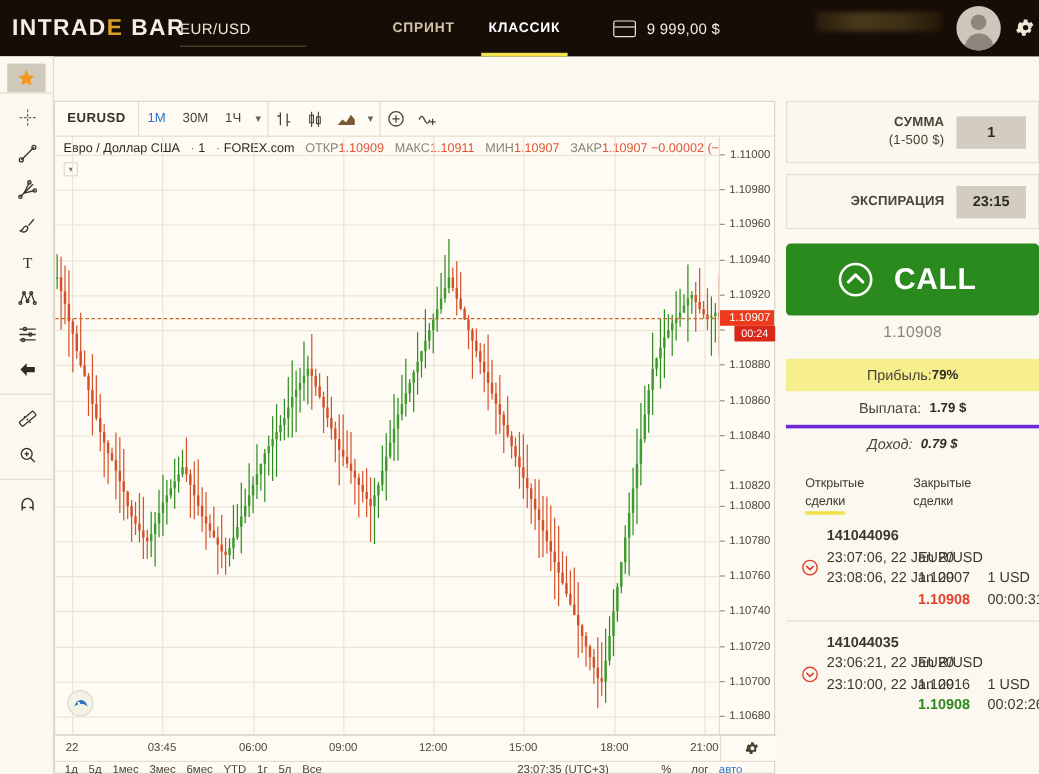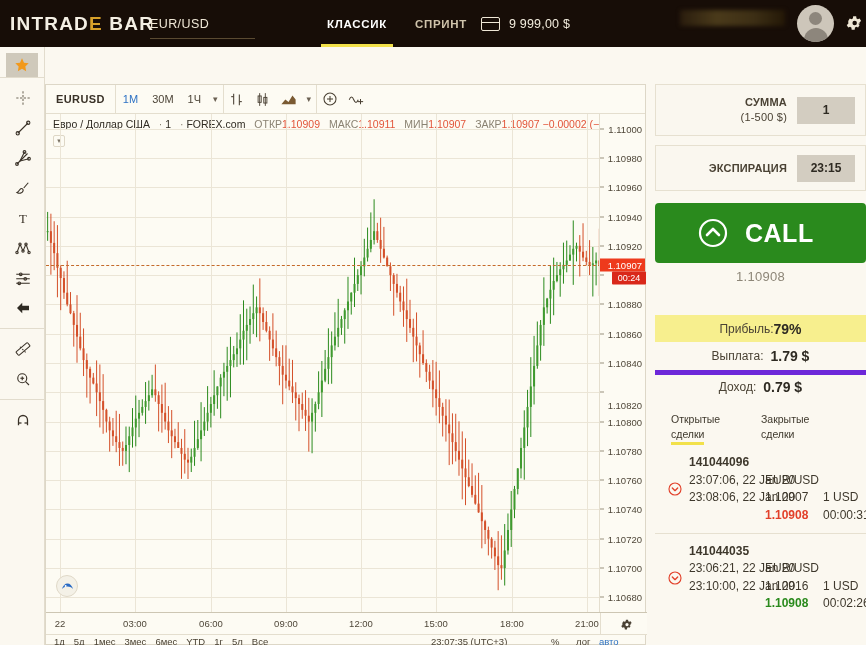--- a/index.html
+++ b/index.html
@@ -37,21 +37,21 @@
   .nav-tab {
     position: relative; height: 47px; display: flex; align-items: center;
     padding: 0 14px; font-size: 11.5px; font-weight: 700; letter-spacing: .7px;
     color: #cfc3ab; cursor: pointer;
   }
   .nav-tab.active { color: #ffffff; }
   .nav-tab.active::after {
     content: ""; position: absolute; left: 8px; right: 8px; bottom: 0;
     height: 3px; background: #f2e14a;
   }
-  .balance-wrap { display: flex; gap: 9px; }
+  .balance-wrap { margin-left: 30px; display: flex; gap: 9px; }
   .card-icon {
     width: 19px; height: 14px; border: 1.6px solid #efe7d6; border-radius: 2px;
     position: relative;
   }
   .card-icon::after {
     content: ""; position: absolute; left: 0; right: 0; top: 4px; height: 1.6px;
     background: #efe7d6;
   }
   .balance-text { font-size: 12.5px; color: #f2ecdd; letter-spacing: .2px; }
   .redacted {
@@ -233,28 +233,28 @@
   .cta-label { font-size: 25px; font-weight: 700; letter-spacing: .5px; }
   .cta-ico { width: 32px; height: 32px; }
 
   .mid-price {
     height: 26px; display: flex; align-items: center; justify-content: center;
     font-size: 13px; color: #8d8678; letter-spacing: .3px;
   }
 
   .profit-row {
     height: 27px; display: flex; align-items: center; justify-content: center;
-    gap: 0; background: #f7ef8e; margin-top: 26px;
+    gap: 0; background: #f7ef8e; margin-top: 10px;
   }
   .pay-row, .inc-row {
     height: 28px; display: flex; align-items: center; justify-content: center; gap: 7px;
   }
-  .inc-row { border-top: 5px solid #6d28d9; }
+  .inc-row { border-top: 3px solid #6d28d9; font-style: italic; }
   .pr-label { font-size: 12px; color: #4a4234; }
-  .pr-value { font-size: 14px; font-weight: 700; color: #2e2a22; }
+  .pr-value { font-size: 11px; font-weight: 700; color: #2e2a22; }
 
   .trade-tabs { display: flex; margin-top: 14px; padding-left: 16px; gap: 28px; }
   .tt {
     font-size: 10.5px; color: #3e382c; line-height: 1.45; cursor: pointer;
     width: 62px;
   }
   .tt.active .l2 {
     border-bottom: 3px solid #f2e14a; display: inline-block; padding-bottom: 0px;
   }
 
@@ -282,25 +282,25 @@
   <div class="brand">
     <span>INTRAD</span><span class="accent">E</span><span> BAR</span>
   </div>
 
   <div class="pair-wrap">
     <span class="pair-name">EUR/USD</span>
     <div class="pair-underline"></div>
   </div>
 
   <div class="nav-tabs">
+    <div class="nav-tab">
+      <span>СПРИНТ</span>
+    </div>
     <div class="nav-tab active">
       <span>КЛАССИК</span>
-    </div>
-    <div class="nav-tab">
-      <span>СПРИНТ</span>
     </div>
   </div>
 
   <div class="balance-wrap">
     <span class="card-icon"></span>
     <span class="balance-text">9 999,00 $</span>
   </div>
 
   <div class="redacted"></div>
 
@@ -927,21 +927,21 @@
   </div>
 
   <div class="time-axis" id="time-axis">
     <div class="ta-divider"></div>
     <div class="ta-gear">
       <svg viewBox="0 0 24 24" width="13" height="13">
           <path fill="#4a4134" d="M19.4 13a7.8 7.8 0 0 0 0-2l2.1-1.6-2-3.5-2.5 1a7.7 7.7 0 0 0-1.7-1L14.9 3h-4l-.4 2.9c-.6.2-1.2.6-1.7 1l-2.5-1-2 3.5L4.4 11a7.8 7.8 0 0 0 0 2l-2.1 1.6 2 3.5 2.5-1c.5.4 1.1.8 1.7 1l.4 2.9h4l.4-2.9c.6-.2 1.2-.6 1.7-1l2.5 1 2-3.5-2.1-1.6zM12.9 15a3 3 0 1 1 0-6 3 3 0 0 1 0 6z"></path>
         </svg>
     </div>
   <div class="ta-label" style="left: 14px;">22</div>
-      <div class="ta-label" style="left: 89px;">03:00</div>
+      <div class="ta-label" style="left: 89px;">03:45</div>
       <div class="ta-label" style="left: 165px;">06:00</div>
       <div class="ta-label" style="left: 240px;">09:00</div>
       <div class="ta-label" style="left: 315px;">12:00</div>
       <div class="ta-label" style="left: 390px;">15:00</div>
       <div class="ta-label" style="left: 466px;">18:00</div>
       <div class="ta-label" style="left: 541px;">21:00</div>
     </div>
 
   <div class="range-bar" id="range-bar">
       <span>1д</span>

